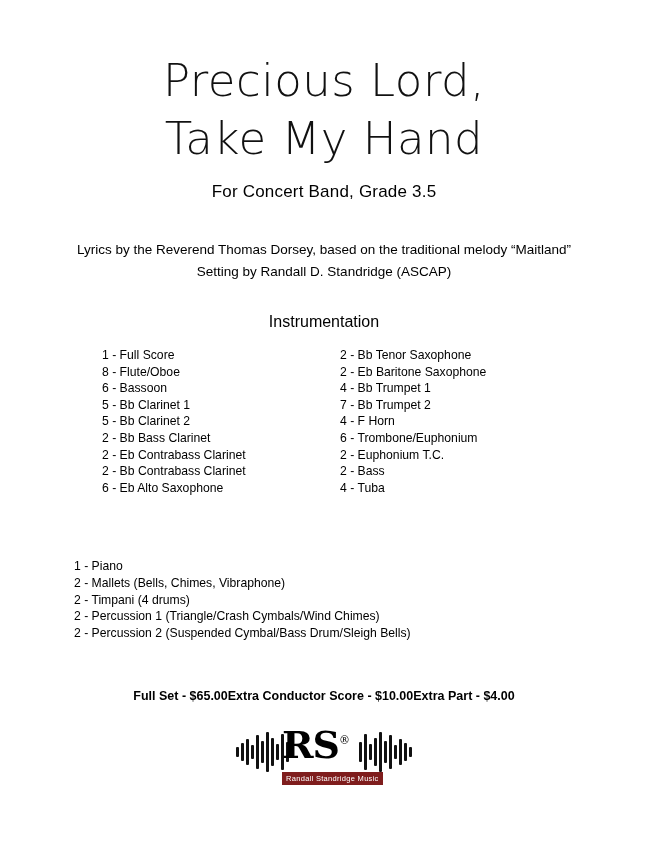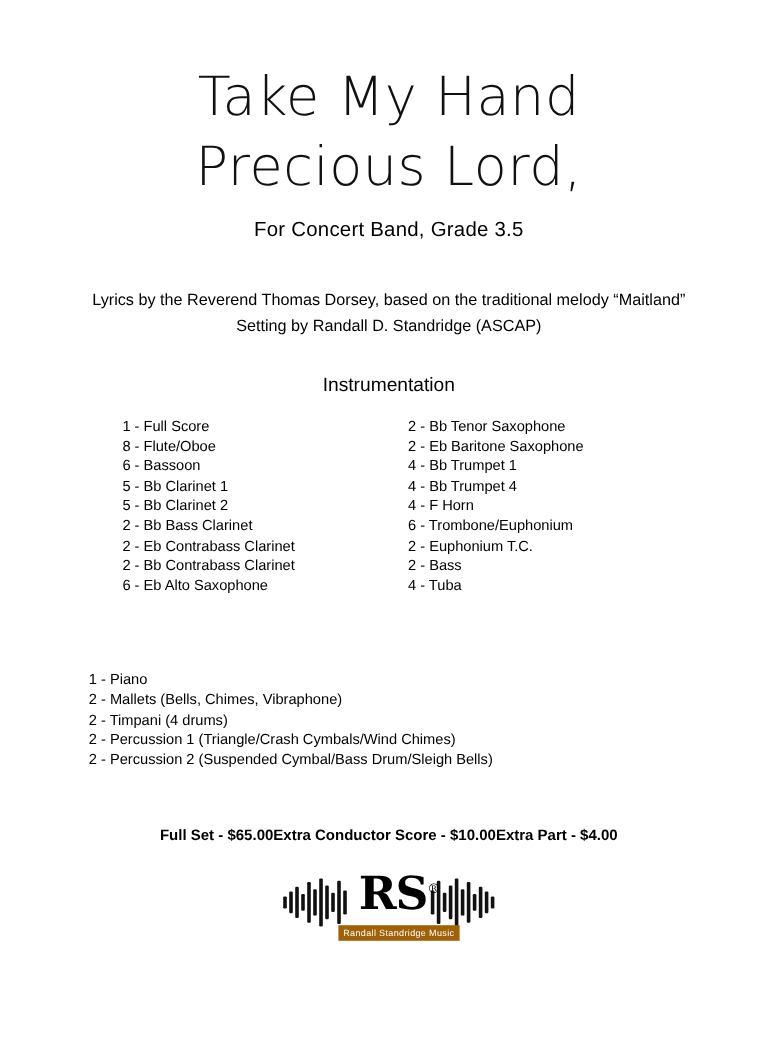--- a/index.html
+++ b/index.html
@@ -124,36 +124,36 @@
     width: 3px;
     background: #111;
     border-radius: 1px;
   }
   .logo-center {
     position: absolute;
     left: 50%;
     transform: translateX(-50%);
     top: 0;
     width: 84px;
-    text-align: right;
+    text-align: left;
   }
   .rs-text {
     font-family: "DejaVu Serif", serif;
     font-weight: bold;
     font-size: 38px;
     line-height: 44px;
     letter-spacing: -1px;
   }
   .rs-text sup {
     font-size: 11px;
     vertical-align: super;
     font-weight: normal;
   }
   .rs-label {
-    background: #a16207;
+    background: #7f1d1d;
     color: #fff;
     font-size: 7.5px;
     letter-spacing: 0.3px;
     padding: 2px 4px;
     display: inline-block;
     margin-top: 1px;
     white-space: nowrap;
   }
 
   .footer {
@@ -165,22 +165,22 @@
   .footer .line2 {
     font-size: 13.5px;
   }
 </style>
 </head>
 <body>
 
 <div class="page">
 
   <div class="title-block">
+    <div class="title-line">Precious Lord,</div>
     <div class="title-line">Take My Hand</div>
-    <div class="title-line">Precious Lord,</div>
   </div>
 
   <div class="subtitle">For Concert Band, Grade 3.5</div>
 
   <div class="credits">
     <div>Lyrics by the Reverend Thomas Dorsey, based on the traditional melody “Maitland”</div>
     <div>Setting by Randall D. Standridge (ASCAP)</div>
   </div>
 
   <div class="instr-heading">Instrumentation</div>
@@ -195,21 +195,21 @@
         <div class="instr-item">5 - Bb Clarinet 2</div>
         <div class="instr-item">2 - Bb Bass Clarinet</div>
         <div class="instr-item">2 - Eb Contrabass Clarinet</div>
         <div class="instr-item">2 - Bb Contrabass Clarinet</div>
         <div class="instr-item">6 - Eb Alto Saxophone</div>
       </div>
       <div class="instr-col right">
         <div class="instr-item">2 - Bb Tenor Saxophone</div>
         <div class="instr-item">2 - Eb Baritone Saxophone</div>
         <div class="instr-item">4 - Bb Trumpet 1</div>
-        <div class="instr-item">4 - Bb Trumpet 4</div>
+        <div class="instr-item">7 - Bb Trumpet 2</div>
         <div class="instr-item">4 - F Horn</div>
         <div class="instr-item">6 - Trombone/Euphonium</div>
         <div class="instr-item">2 - Euphonium T.C.</div>
         <div class="instr-item">2 - Bass</div>
         <div class="instr-item">4 - Tuba</div>
       </div>
     </div>
   </div>
 
   <div class="perc-block">

